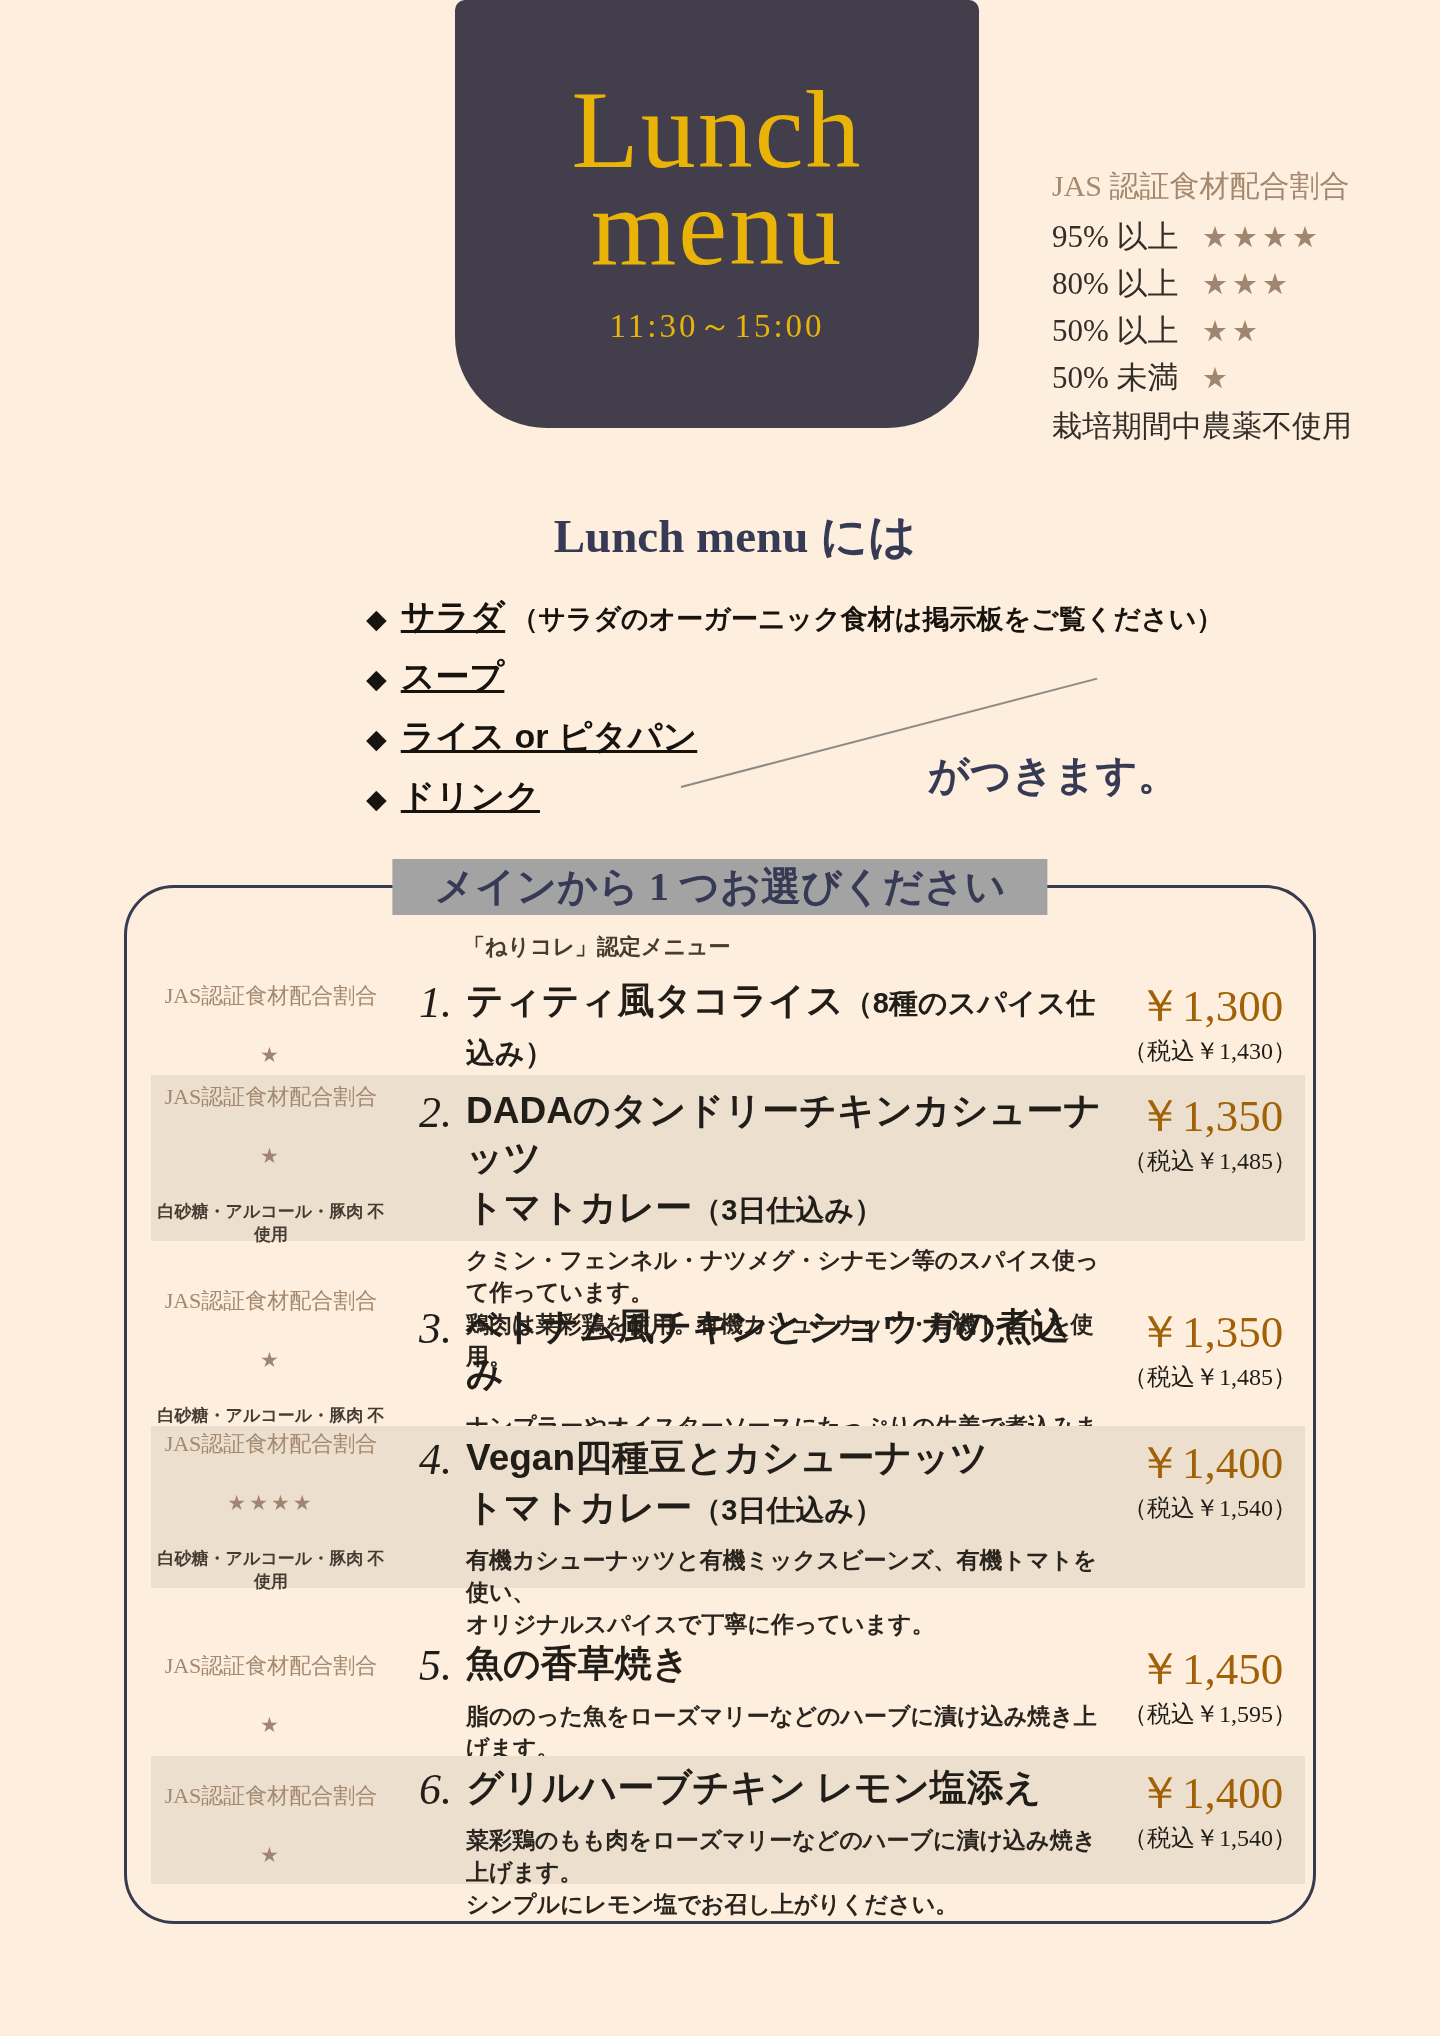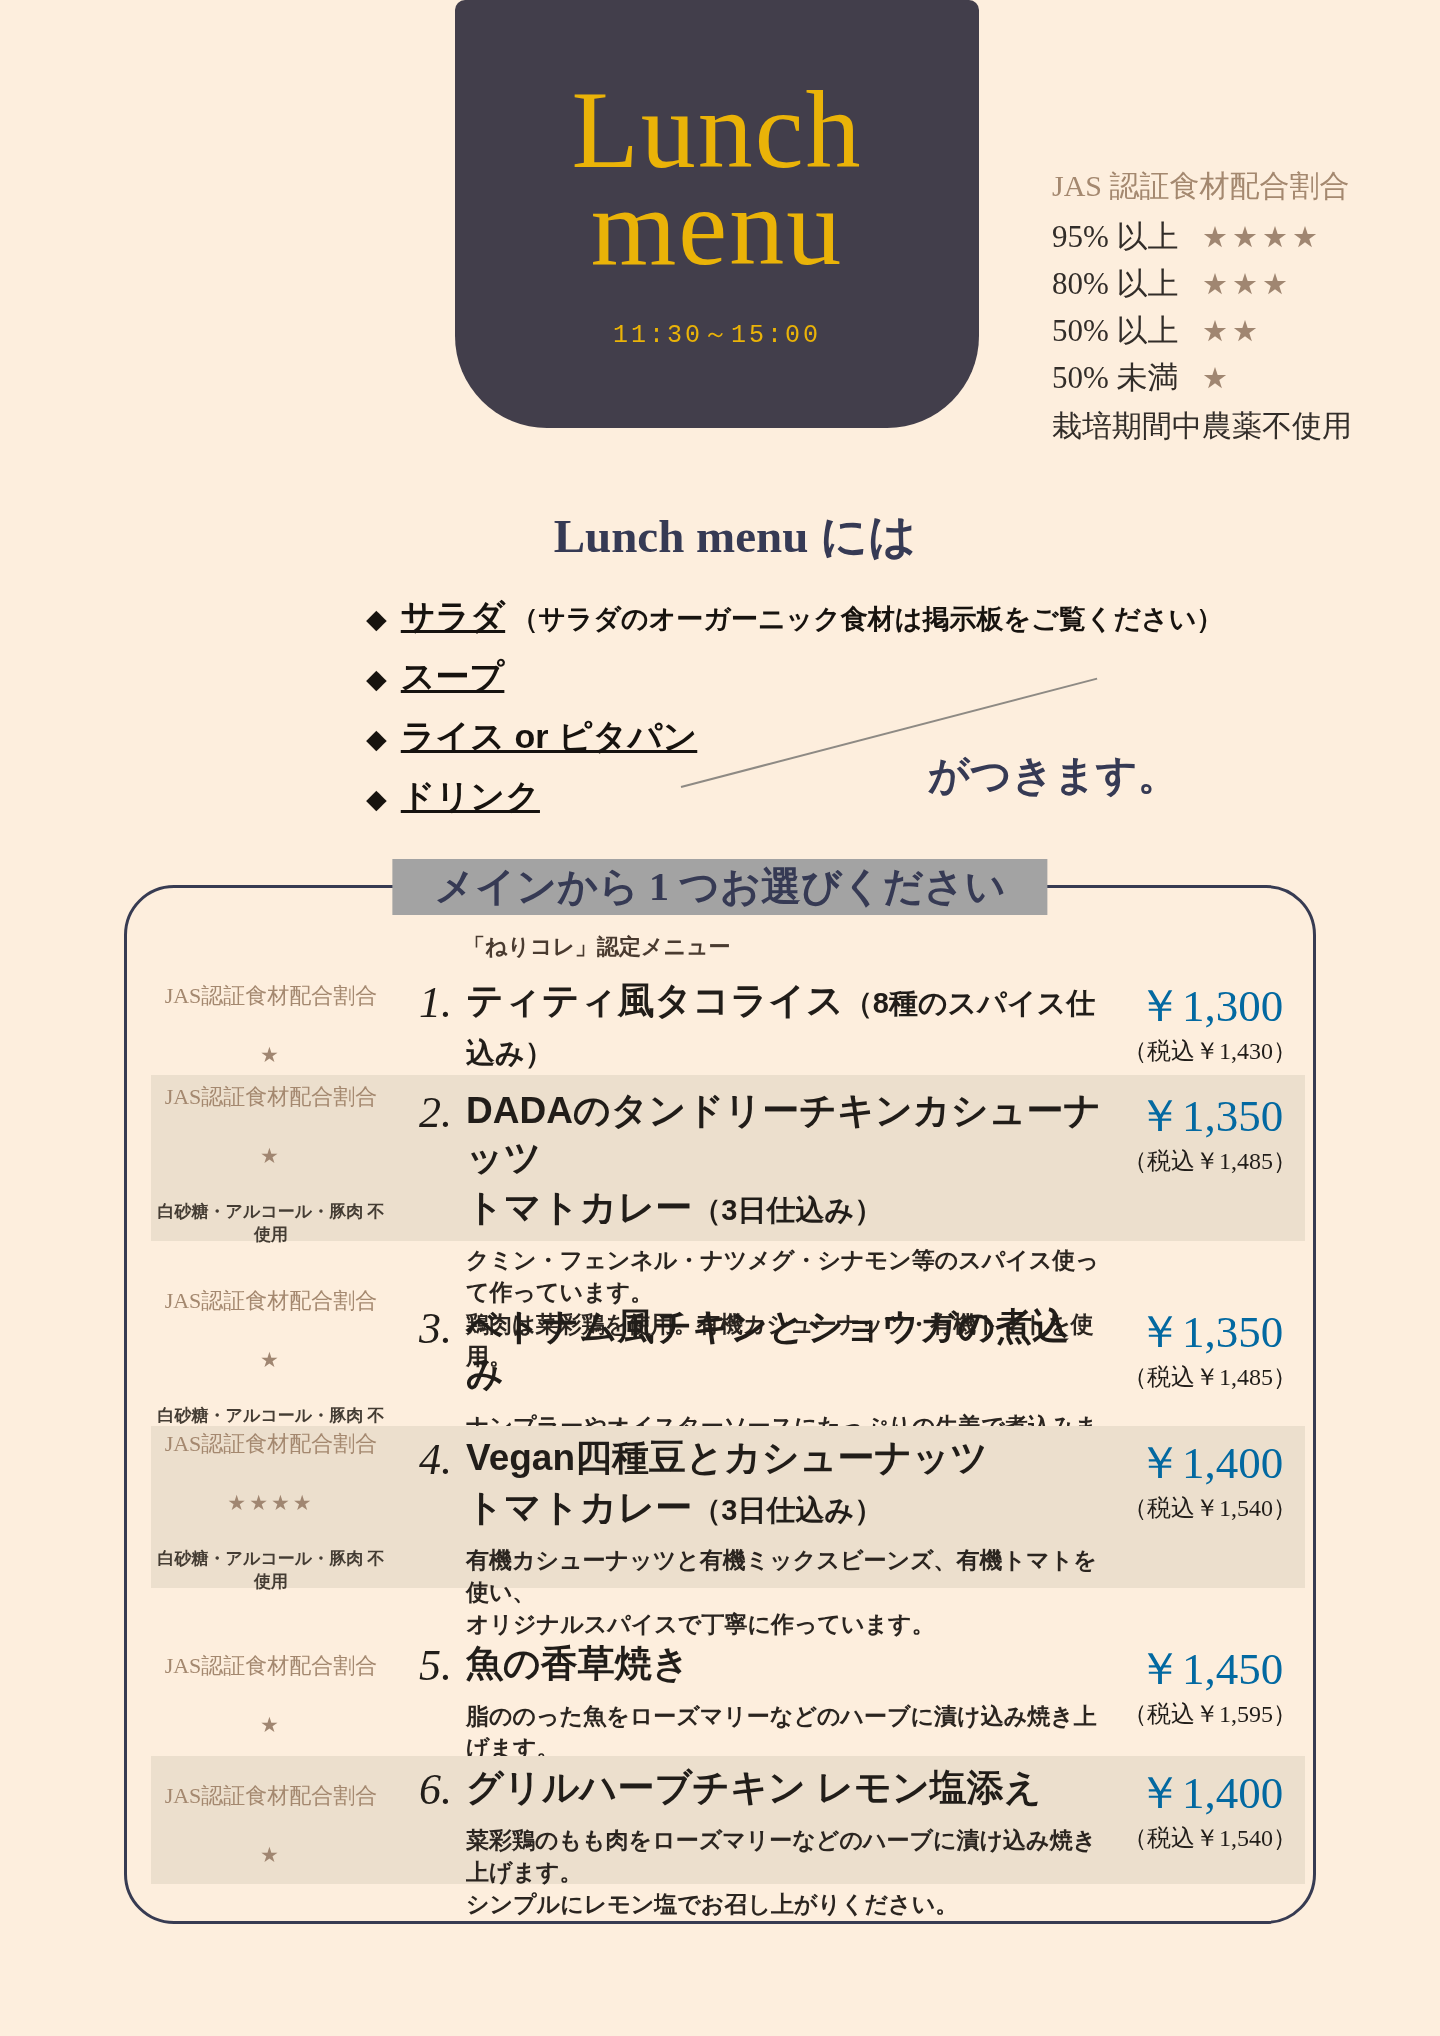--- a/index.html
+++ b/index.html
@@ -4,22 +4,22 @@
 <style>
   html,body{margin:0;padding:0;}
   body{width:1440px;height:2036px;background:#fdeedd;position:relative;overflow:hidden;
        font-family:"Liberation Sans","DejaVu Sans",sans-serif;color:#211d19;}
 
   
   .header-box{position:absolute;left:455px;top:0;width:524px;height:428px;
     background:#423e4b;border-radius:10px 10px 92px 92px;text-align:center;color:#eab308;}
   .lunch-title{font-family:"Liberation Serif","DejaVu Serif",serif;font-size:110px;
     line-height:97px;padding-top:82px;letter-spacing:2px;font-weight:400;}
-  .hours{font-family:Liberation Mono, monospace;font-size:25px;
-    letter-spacing:3px;margin-top:41px;}
+  .hours{font-family:Liberation Serif, serif;font-size:33px;
+    letter-spacing:3px;margin-top:28px;}
 
   
   .legend{position:absolute;left:1052px;top:166px;width:300px;
     font-family:"Liberation Serif","DejaVu Serif",serif;}
   .legend-title{color:#a4886f;font-size:30px;height:47px;line-height:40px;}
   .legend-row{display:flex;align-items:center;height:47px;font-size:31px;color:#322d29;}
   .legend-row .lab{width:150px;}
   .legend-stars{color:#a08671;font-size:29px;letter-spacing:4px;}
   .legend-footer{font-size:30px;color:#322d29;height:47px;line-height:50px;}
 
@@ -60,21 +60,21 @@
   .numcol{width:75px;box-sizing:border-box;padding-left:28px;
     font-family:"Liberation Serif","DejaVu Serif",serif;font-style:italic;
     font-size:44px;line-height:52px;color:#211d19;}
   .content{flex:1;padding-right:8px;}
   .t{font-size:37px;line-height:47px;font-weight:bold;color:#211d19;}
   .t .t-sub{font-size:29px;font-weight:bold;}
   .t2:has(.t-main:empty){display:none;}
   .desc{margin-top:10px;font-size:23px;line-height:32px;font-weight:bold;color:#2b2520;}
   .desc div:empty{display:none;}
   .pricecol{width:190px;text-align:center;font-family:"Liberation Serif","DejaVu Serif",serif;}
-  .price{font-size:45px;line-height:50px;color:#0369a1;}
+  .price{font-size:45px;line-height:50px;color:#a16207;}
   .tax{font-size:24px;margin-top:4px;color:#211d19;}
 
   
   .i1{top:83px;height:100px;padding-top:6px;}
   .i2{top:187px;height:166px;padding-top:12px;}
   .i3{top:405px;height:140px;padding-top:10px;}
   .i4{top:538px;height:162px;padding-top:8px;}
   .i5{top:742px;height:118px;padding-top:10px;}
   .i6{top:868px;height:128px;padding-top:8px;}
   .i1 .pricecol,.i2 .pricecol,.i3 .pricecol,.i4 .pricecol,.i5 .pricecol,.i6 .pricecol{padding-top:4px;}

